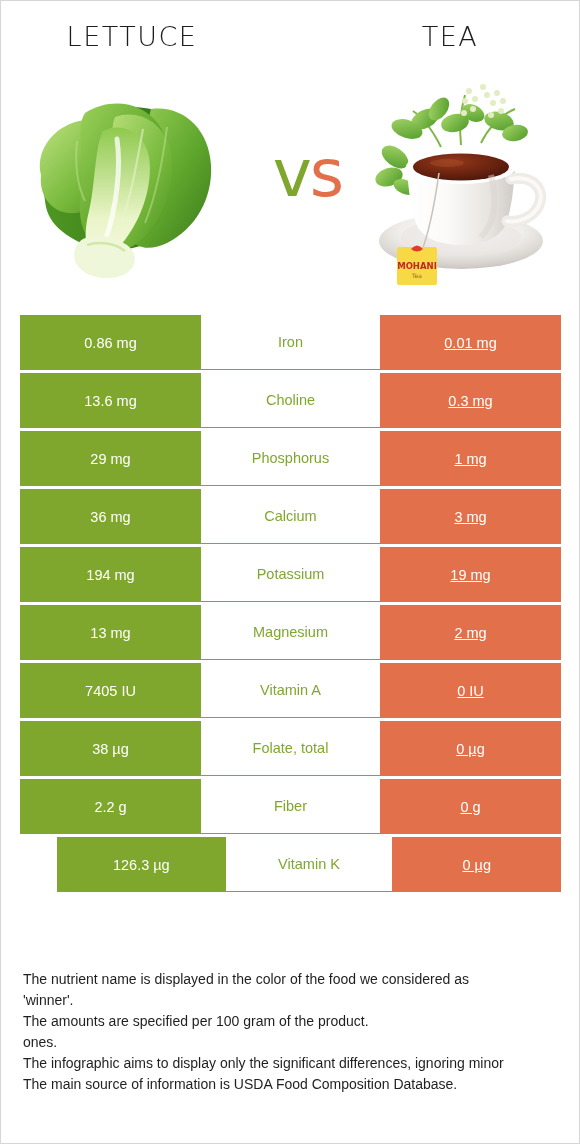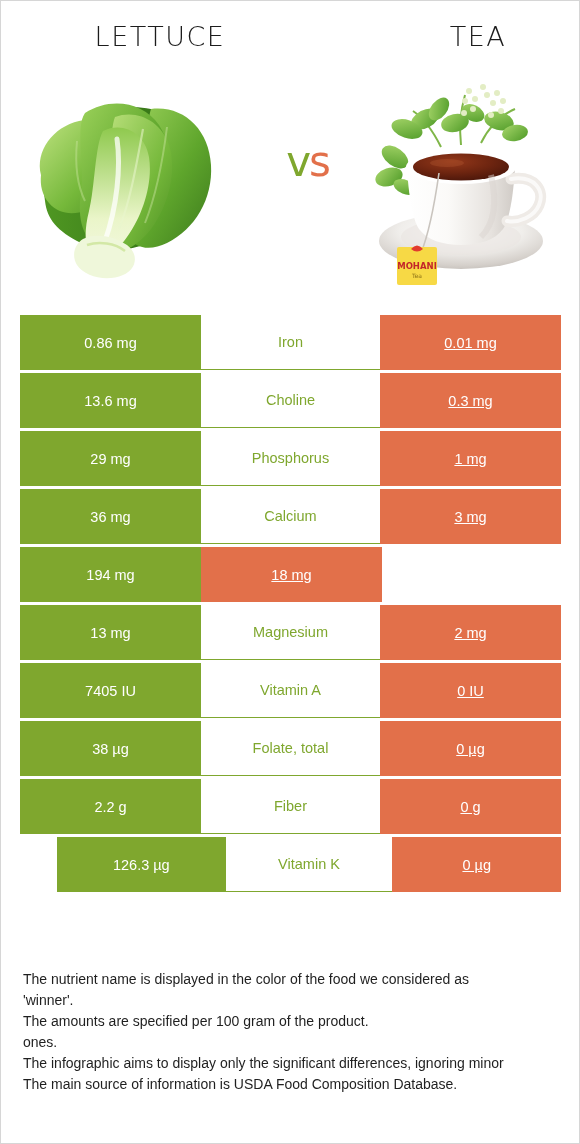--- a/index.html
+++ b/index.html
@@ -27,32 +27,31 @@
   .title{
     position:absolute;
     top:20px;
     font-family:"DejaVu Sans", sans-serif;
     font-weight:300;
     font-size:27px;
     letter-spacing:1.5px;
     color:#1c1c1c;
     text-align:center;
     white-space:nowrap;
-    padding-left:28px;
   }
   .title.left{left:0;width:262px;}
   .title.right{left:318px;width:262px;}
 
   .vs{
     position:absolute;
     left:0;right:0;
     top:140px;
     text-align:center;
     font-family:"DejaVu Sans", sans-serif;
-    font-size:42px;
+    font-size:66px;
     font-weight:400;
     line-height:1;
     letter-spacing:-2px;
     z-index:5;
     padding-left:35px;
   }
   .vs .v{color:#7FA72E;}
   .vs .s{color:#E2704A;}
 
   
@@ -274,21 +273,22 @@
         <div class="cell mid">Phosphorus</div>
         <div class="cell right">1 mg</div>
       </div>
       <div class="row">
         <div class="cell left">36 mg</div>
         <div class="cell mid">Calcium</div>
         <div class="cell right">3 mg</div>
       </div>
       <div class="row">
         <div class="cell left">194 mg</div>
-        <div class="cell right">18 mg</div>
+        <div class="cell mid">Potassium</div>
+        <div class="cell right">19 mg</div>
       </div>
       <div class="row">
         <div class="cell left">13 mg</div>
         <div class="cell mid">Magnesium</div>
         <div class="cell right">2 mg</div>
       </div>
       <div class="row">
         <div class="cell left">7405 IU</div>
         <div class="cell mid">Vitamin A</div>
         <div class="cell right">0 IU</div>

